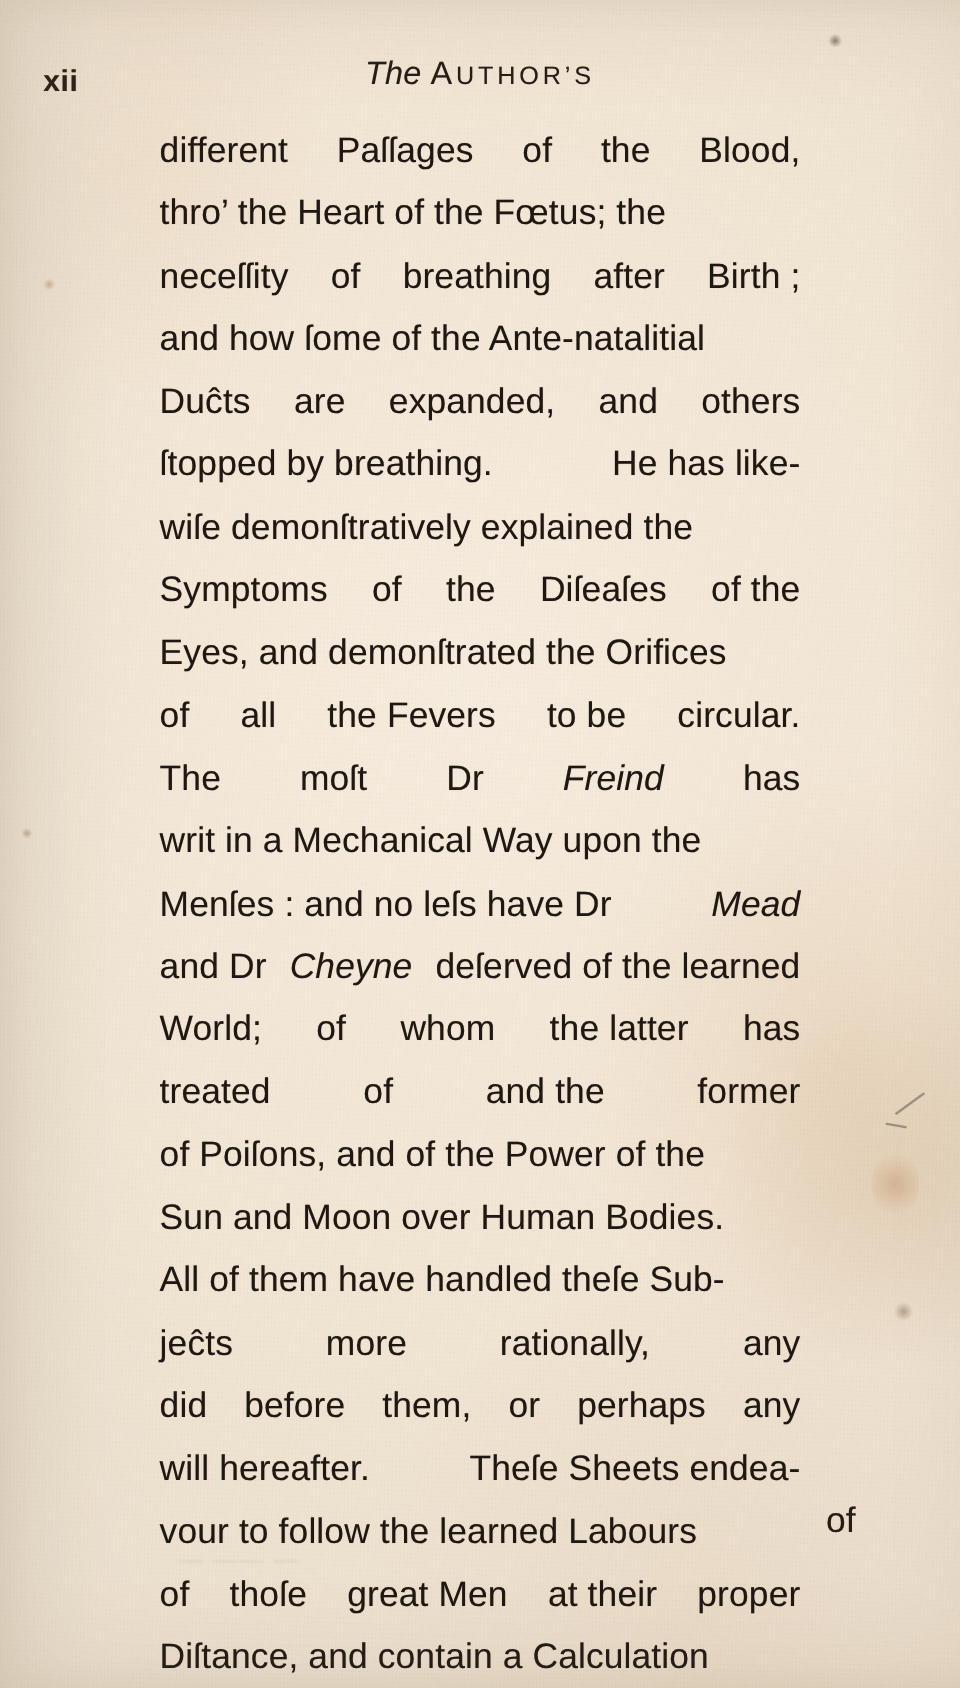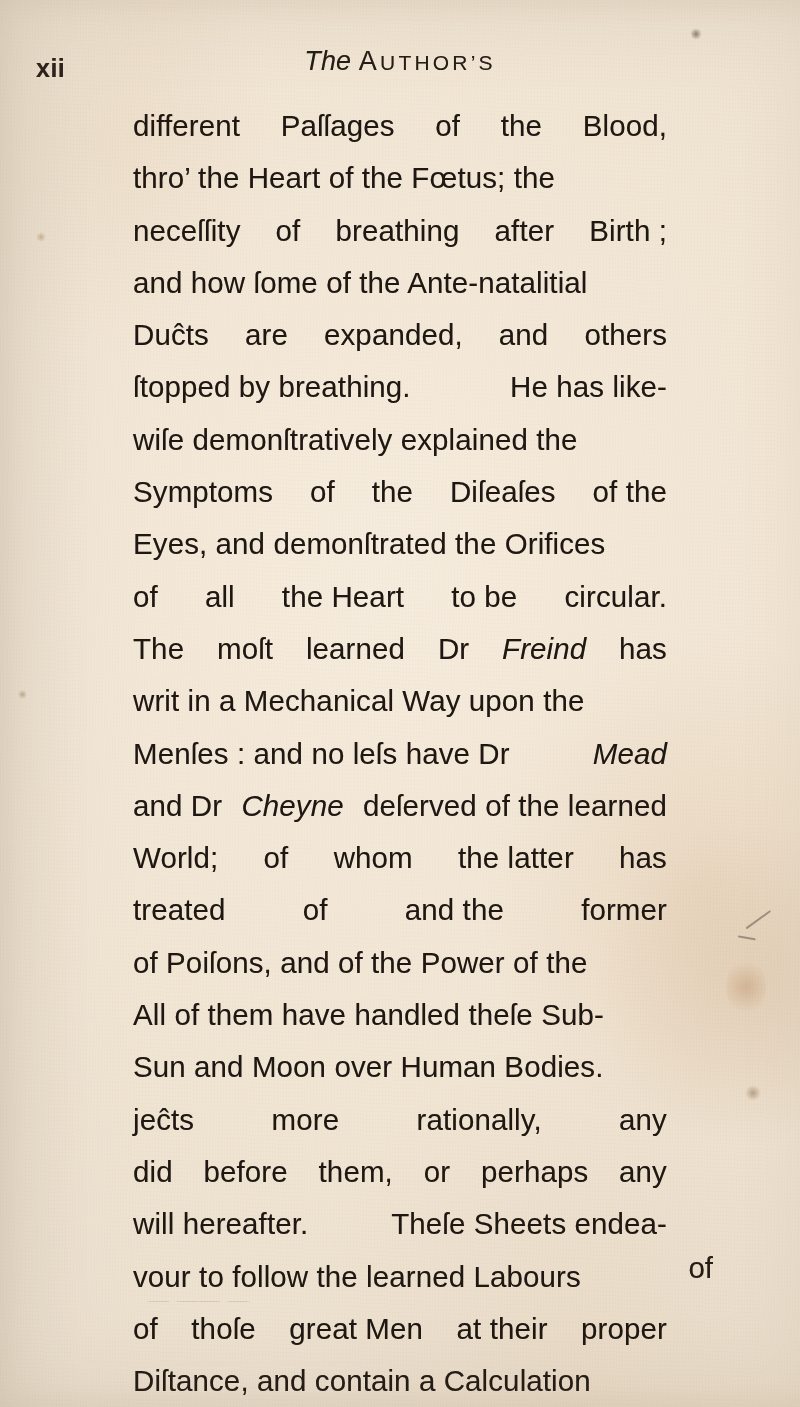--- a/index.html
+++ b/index.html
@@ -145,29 +145,28 @@
       <span>the</span>
       <span>Diſeaſes</span>
       <span>of the</span>
     </div>
 
     <div class="ln">Eyes, and demonſtrated the Orifices</div>
 
     <div class="ln j">
       <span>of</span>
       <span>all</span>
-      <span>the Heart</span>
+      <span>the Fevers</span>
       <span>to be</span>
       <span>circular.</span>
     </div>
 
     <div class="ln j">
       <span>The</span>
       <span>moſt</span>
-      <span>learned</span>
       <span>Dr</span>
       <span class="ital">Freind</span>
       <span>has</span>
     </div>
 
     <div class="ln">writ in a Mechanical Way upon the</div>
 
     <div class="ln j">
       <span>Menſes : and no leſs have Dr</span>
       <span class="ital">Mead</span>
@@ -188,22 +187,22 @@
     </div>
 
     <div class="ln j">
       <span>treated</span>
       <span>of</span>
       <span>and the</span>
       <span>former</span>
     </div>
 
     <div class="ln">of Poiſons, and of the Power of the</div>
+    <div class="ln">Sun and Moon over Human Bodies.</div>
     <div class="ln">All of them have handled theſe Sub-</div>
-    <div class="ln">Sun and Moon over Human Bodies.</div>
 
     <div class="ln j">
       <span>jeĉts</span>
       <span>more</span>
       <span>rationally,</span>
       <span>any</span>
     </div>
 
     <div class="ln j">
       <span>did</span>

